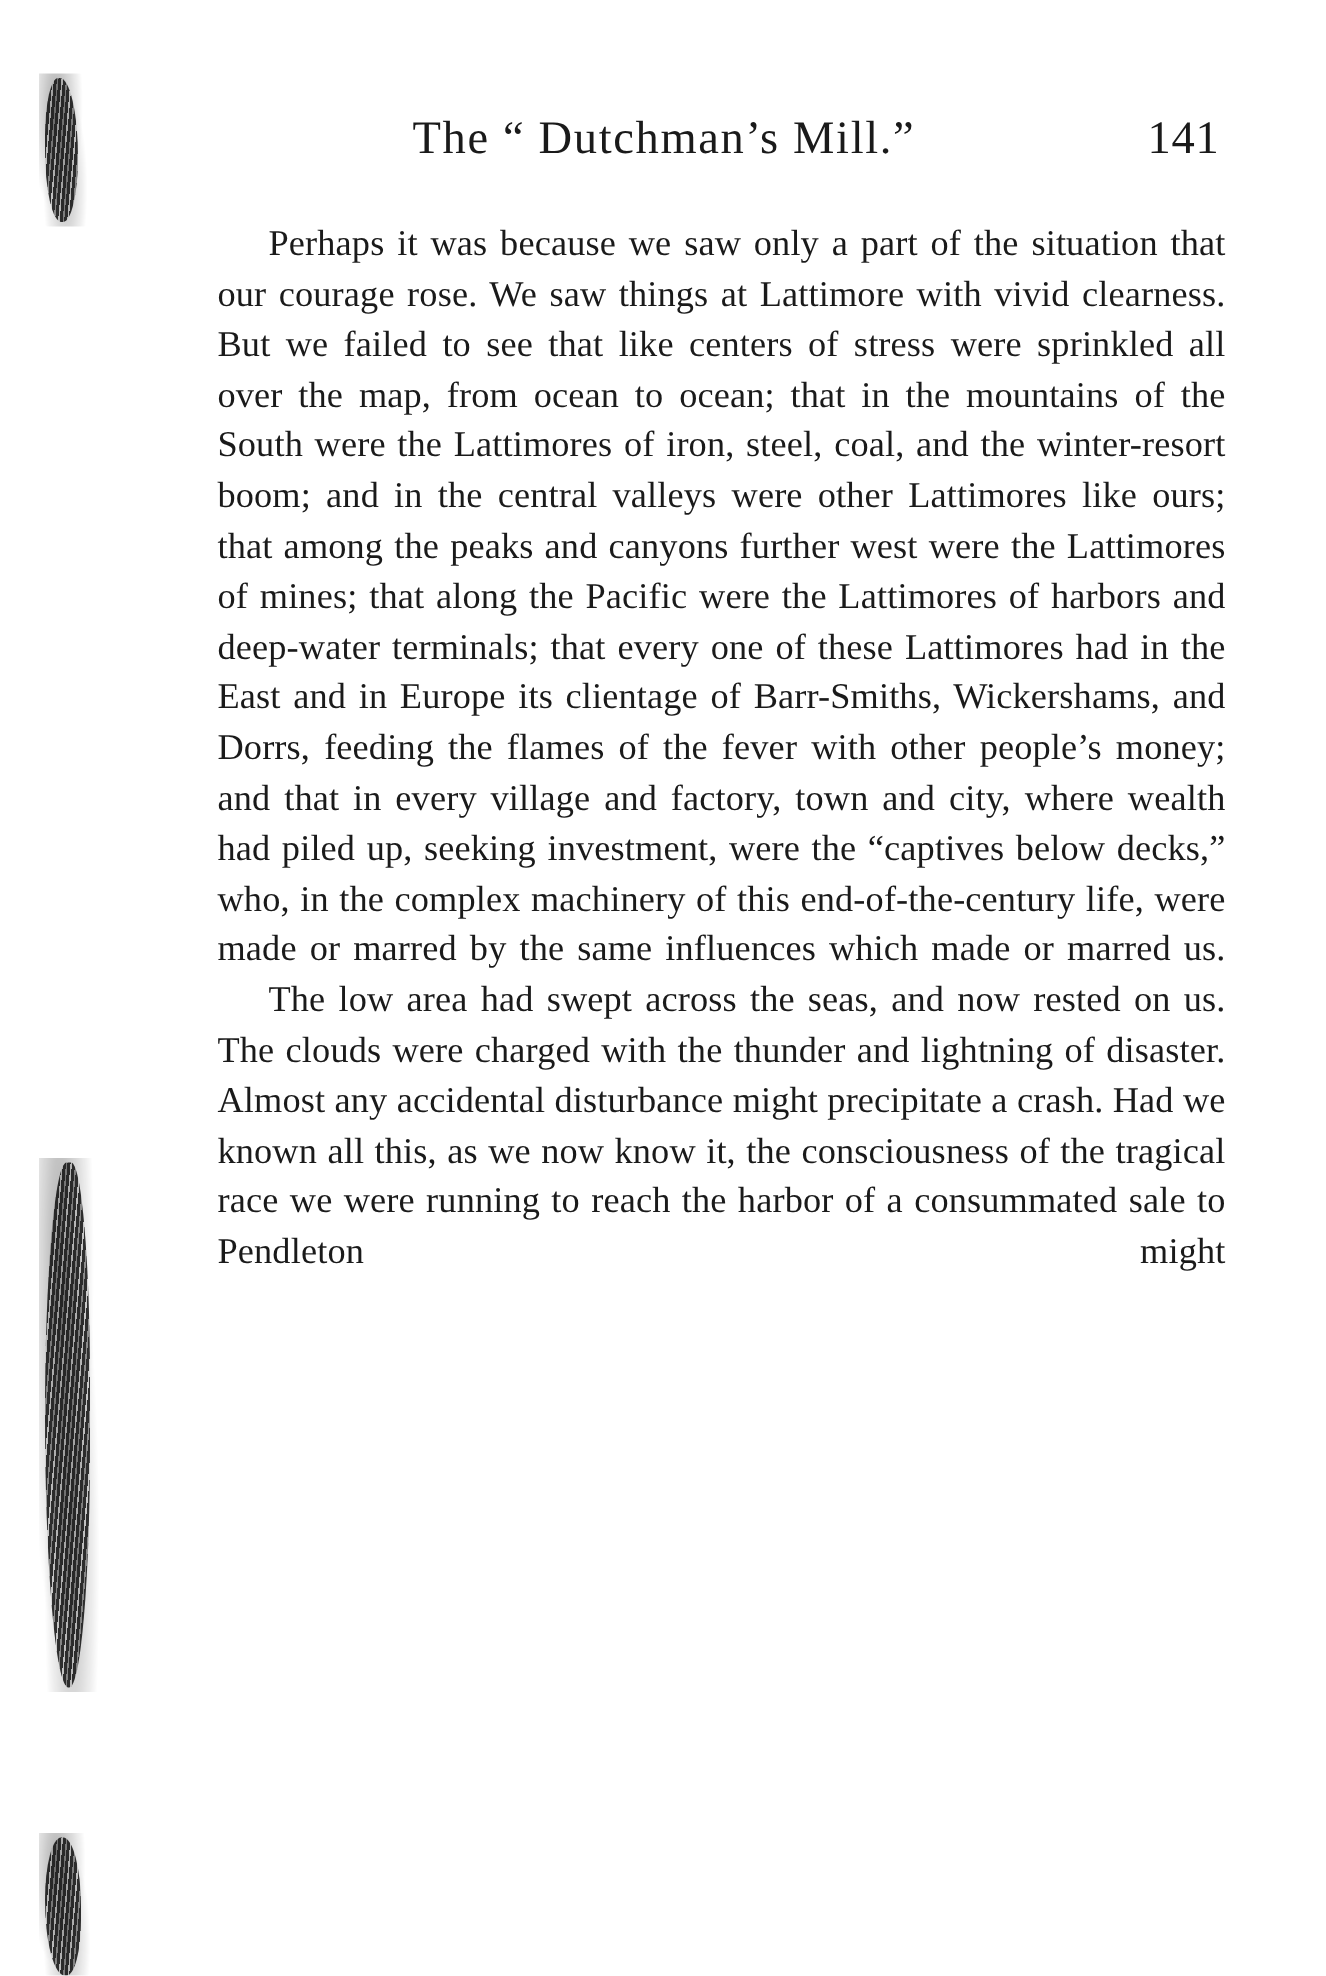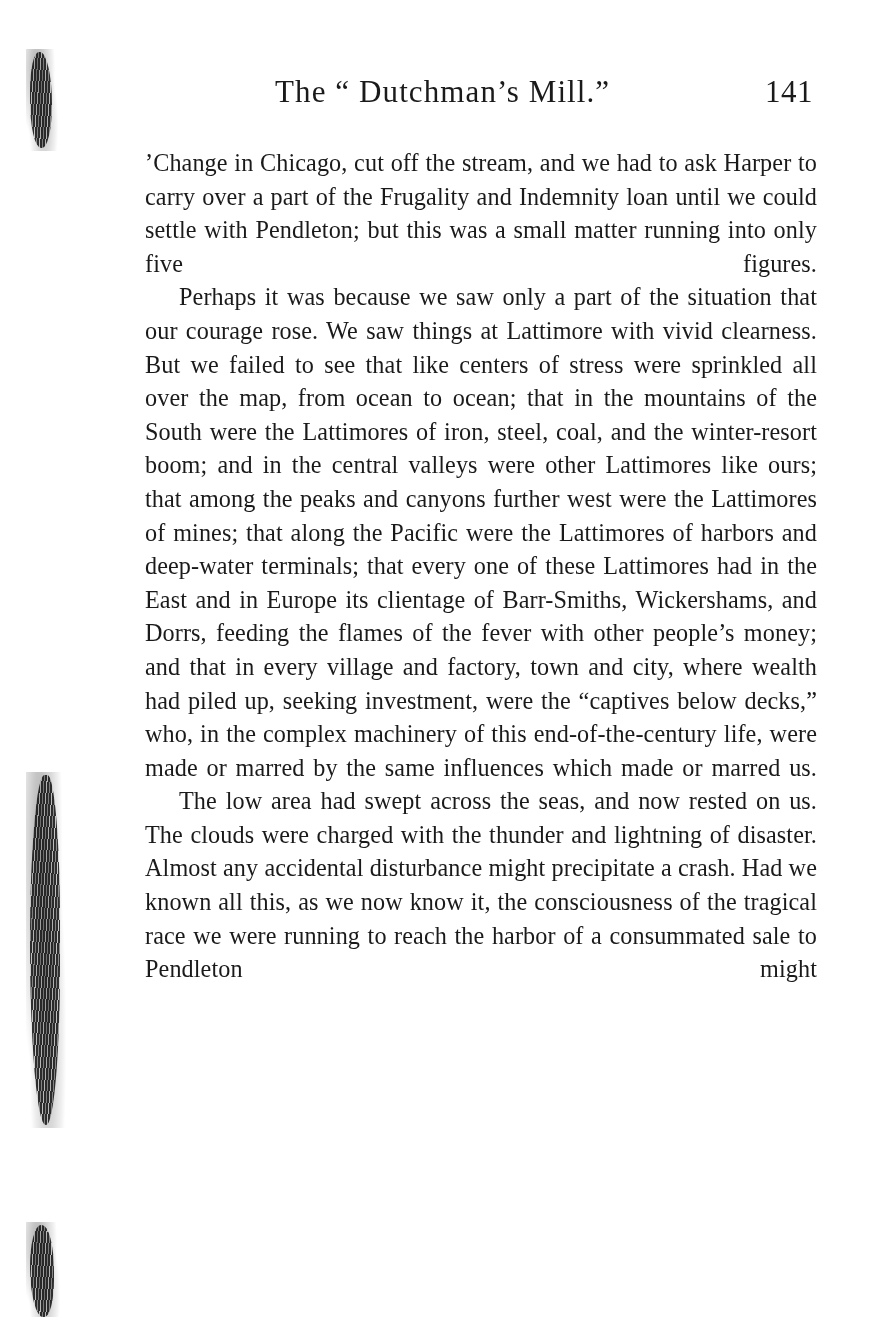--- a/index.html
+++ b/index.html
@@ -112,18 +112,17 @@
   <div class="gutter-mark gutter-1"></div>
   <div class="gutter-mark gutter-2"></div>
   <div class="gutter-mark gutter-3"></div>
 
   <div class="header">
     <div class="header-title">The “ Dutchman’s Mill.”</div>
     <div class="page-number">141</div>
   </div>
 
   <div class="body-text">
-    <p class="para no-indent full-justify">’Change in Chicago, cut off the stream, and we had to ask Harper to carry over a part of the Frugality and Indemnity loan until we could settle with Pendleton; but this was a small matter running into only five figures.</p>
     <p class="para full-justify">Perhaps it was because we saw only a part of the situation that our courage rose.  We saw things at Lattimore with vivid clearness.  But we failed to see that like centers of stress were sprinkled all over the map, from ocean to ocean; that in the mountains of the South were the Lattimores of iron, steel, coal, and the winter-resort boom; and in the central valleys were other Lattimores like ours; that among the peaks and canyons further west were the Lattimores of mines; that along the Pacific were the Lattimores of harbors and deep-water terminals; that every one of these Lattimores had in the East and in Europe its clientage of Barr-Smiths, Wickershams, and Dorrs, feeding the flames of the fever with other people’s money; and that in every village and factory, town and city, where wealth had piled up, seeking investment, were the “captives below decks,” who, in the complex machinery of this end-of-the-century life, were made or marred by the same influences which made or marred us.</p>
     <p class="para full-justify">The low area had swept across the seas, and now rested on us.  The clouds were charged with the thunder and lightning of disaster.  Almost any accidental disturbance might precipitate a crash.  Had we known all this, as we now know it, the consciousness of the tragical race we were running to reach the harbor of a consummated sale  to  Pendleton  might</p>
   </div>
 
 </div>
 
 </body></html>

